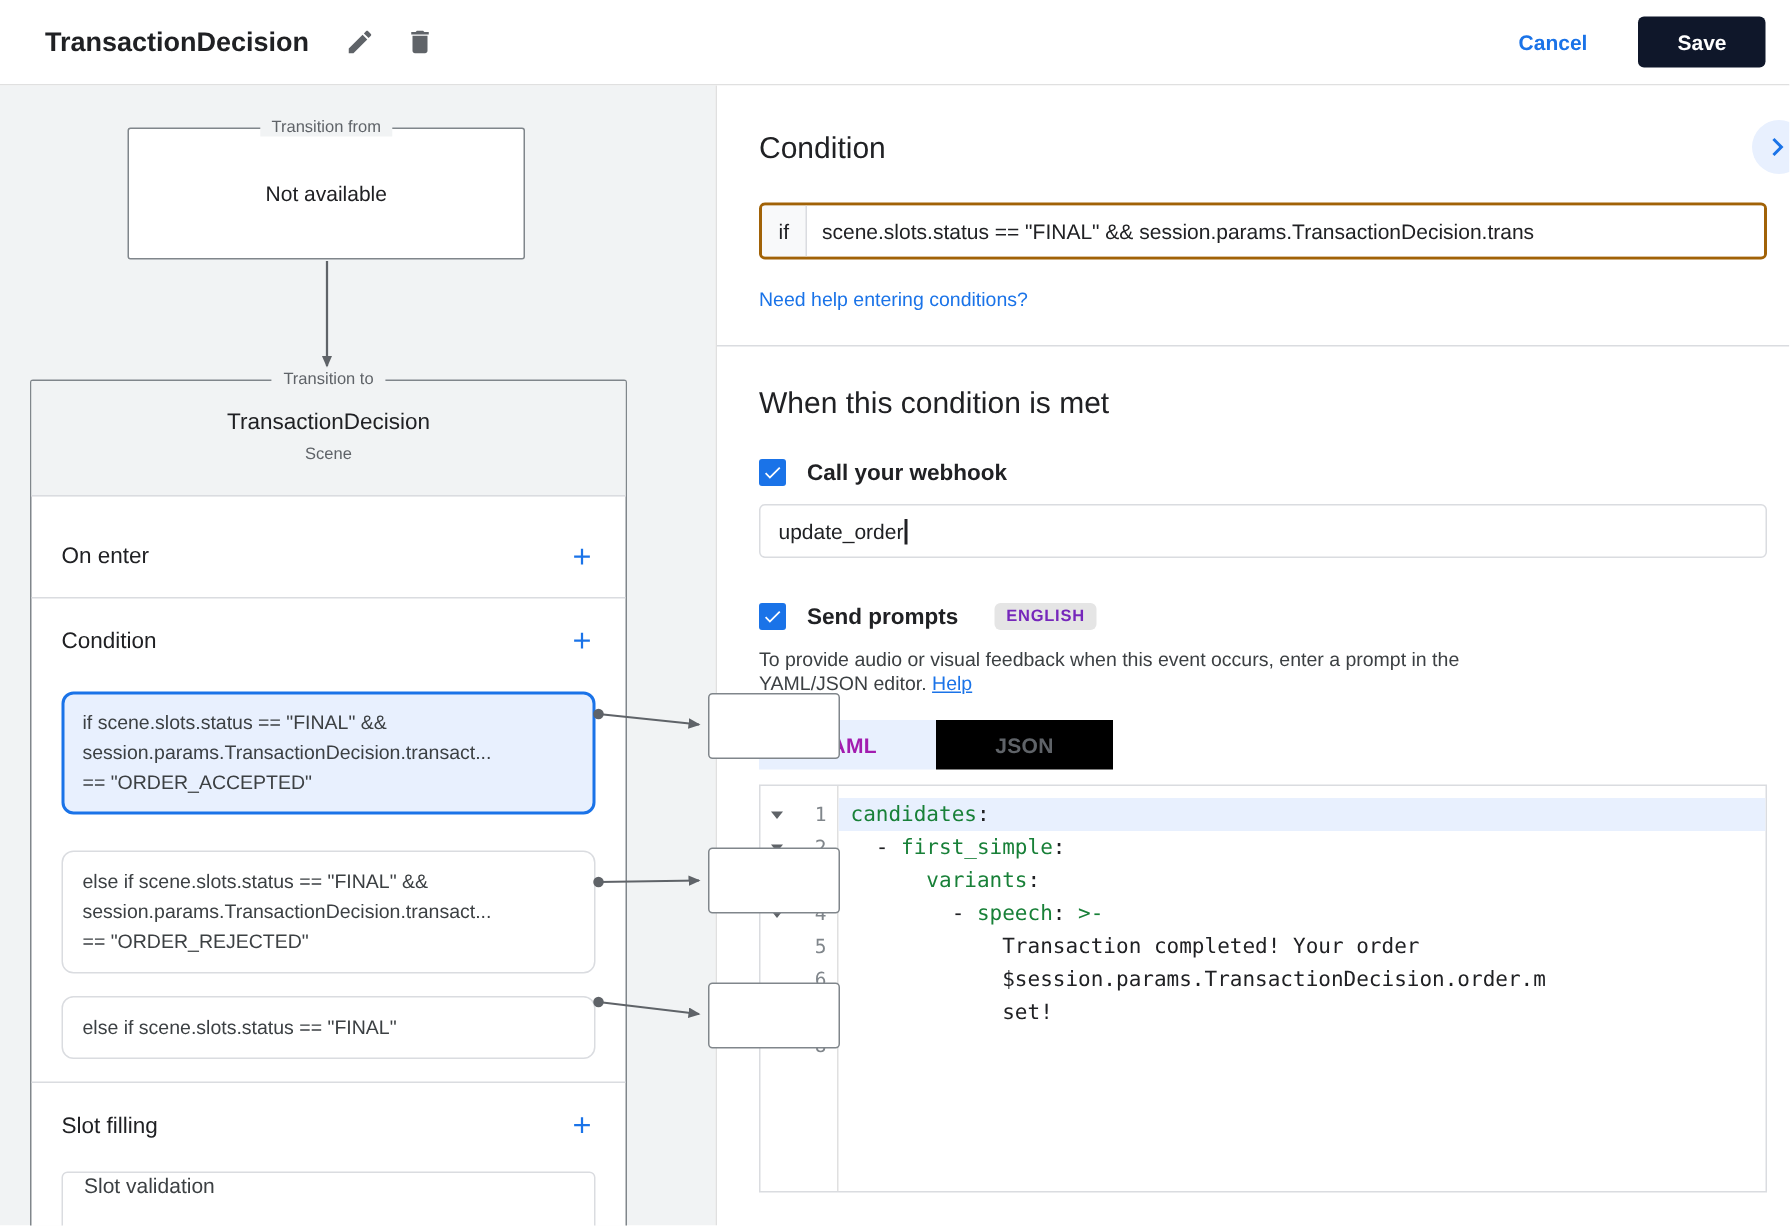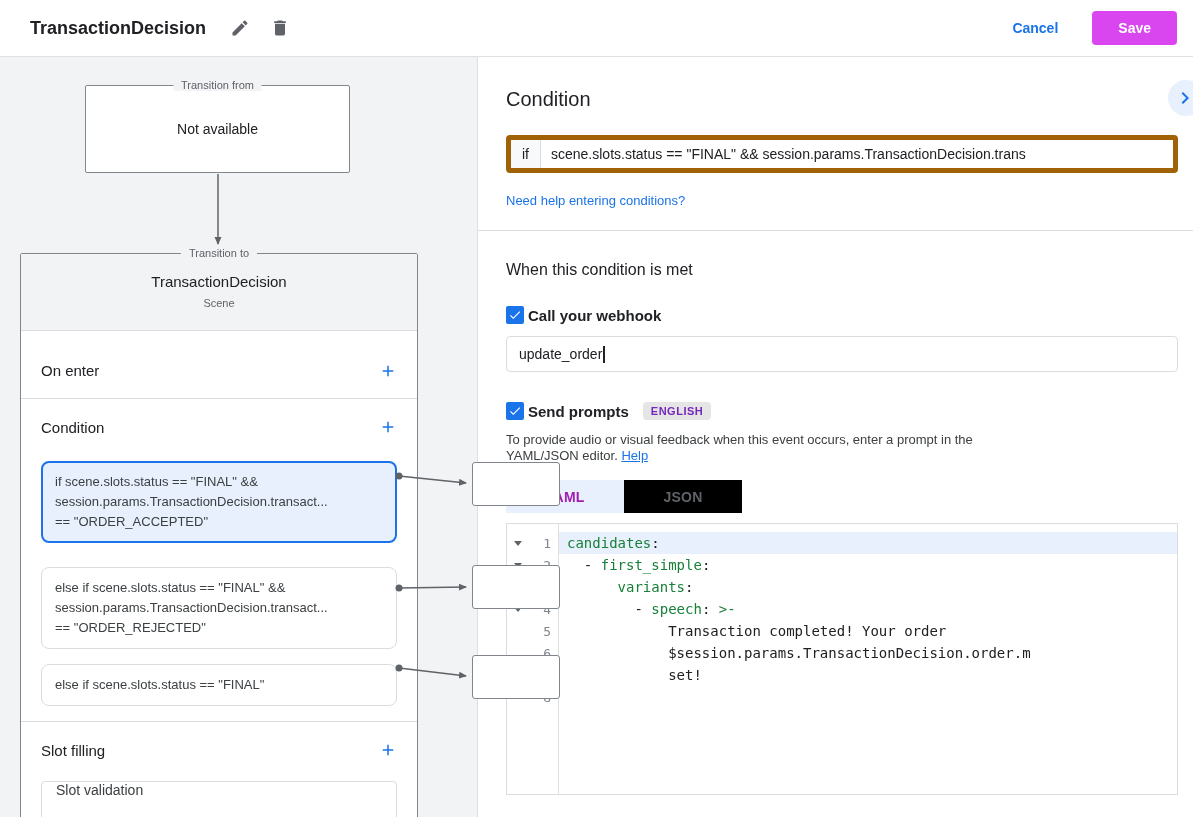--- a/index.html
+++ b/index.html
@@ -11,21 +11,21 @@
   
   .app-header{
     height:57px; display:flex; align-items:center;
     padding:0 16px 0 30px; background:#fff; border-bottom:1px solid #e0e0e0;
   }
   .page-title{ font-size:18px; color:#202124; }
   .hdr-icons{ display:flex; align-items:center; gap:16px; margin-left:22px; }
   .icon-btn{ background:none; border:none; cursor:pointer; display:flex; align-items:center; padding:2px; }
   .hdr-spacer{ flex:1; }
   .cancel-btn{ background:none; border:none; color:#1a73e8; font-size:14px; font-weight:bold; cursor:pointer; font-family:inherit; margin-right:34px; }
-  .save-btn{ background:#d946ef; color:#fff; border:none; border-radius:4px; font-size:14px; font-weight:bold; padding:9px 26px; cursor:pointer; font-family:inherit; }
+  .save-btn{ background:#0f172a; color:#fff; border:none; border-radius:4px; font-size:14px; font-weight:bold; padding:9px 26px; cursor:pointer; font-family:inherit; }
 
   
   .main{ display:flex; height:760px; }
   .left-panel{ width:477px; position:relative; background:#f1f3f4; flex-shrink:0; }
   .right-panel{ flex:1; position:relative; background:#fff; border-left:1px solid #e0e0e0;
     padding:30px 15px 0 28px; overflow:hidden; }
 
   
   .from-box{ position:absolute; left:85px; top:28px; width:265px; height:88px;
     background:#fff; border:1px solid #80868b; border-radius:2px; }
@@ -56,30 +56,30 @@
   .ci1{ margin-top:6px; } .ci2{ margin-top:24px; } .ci3{ margin-top:15px; }
   .cond-section-end{ border-bottom:1px solid #dadce0; margin-top:15px; }
   .slot-item{ margin:3px 20px 8px; border:1px solid #dadce0; border-radius:4px; background:#fff;
     height:44px; display:flex; align-items:flex-start; padding:0 14px; font-size:14px; color:#3c4043; cursor:pointer; }
 
   
   .collapse-btn{ position:absolute; top:23px; right:-11px; width:36px; height:36px;
     border-radius:50%; background:#e8f0fe; border:none; cursor:pointer;
     display:flex; align-items:center; padding-left:5px; z-index:3; }
   .panel-title{ font-size:20px; font-weight:normal; color:#202124; line-height:24px; margin-bottom:24px; }
-  .if-row{ height:38px; display:flex; align-items:stretch; border:5px solid #a16207; border-radius:4px;
+  .if-row{ height:38px; display:flex; align-items:stretch; border:2px solid #a16207; border-radius:4px;
     margin-bottom:18px; overflow:hidden; background:#fff; }
   .if-chip{ width:30px; background:#f8f9fa; border-right:1px solid #dadce0;
     display:flex; align-items:center; justify-content:center; font-size:14px; color:#202124; }
   .cond-input{ flex:1; border:none; outline:none; font-family:inherit; font-size:14px; color:#202124; padding:0 10px; }
   .link{ color:#1a73e8; font-size:13px; text-decoration:none; cursor:pointer; }
   .help-underline{ text-decoration:underline; }
   .divider{ height:1px; background:#dadce0; margin:21px -15px 0 -28px; }
-  .when-title{ margin-top:28px; font-size:16px; font-weight:normal; color:#202124; line-height:21px; margin-bottom:26px; }
-  .check-row{ display:flex; align-items:center; gap:4px; margin-bottom:12px; }
+  .when-title{ margin-top:28px; font-size:20px; font-weight:normal; color:#202124; line-height:21px; margin-bottom:26px; }
+  .check-row{ display:flex; align-items:center; gap:14px; margin-bottom:12px; }
   .checkbox{ width:18px; height:18px; border-radius:2px; background:#1a73e8; display:flex;
     align-items:center; justify-content:center; cursor:pointer; flex-shrink:0; }
   .check-label{ font-size:15px; font-weight:bold; color:#202124; }
   .desc{ font-size:13px; line-height:16px; color:#3c4043; margin-bottom:12px; max-width:520px; }
   .desc2{ max-width:505px; margin-bottom:16px; }
   .text-input{ height:36px; border:1px solid #dadce0; border-radius:4px; display:flex; align-items:center;
     padding:0 12px; font-size:14px; color:#202124; margin-bottom:30px; cursor:text; background:#fff; }
   .caret{ display:inline-block; width:1.5px; height:17px; background:#202124; margin-left:1px; }
   .badge{ background:#e5e5e5; color:#7627bb; font-size:11px; font-weight:bold; letter-spacing:0.5px;
     padding:3px 8px; border-radius:4px; margin-left:10px; }

